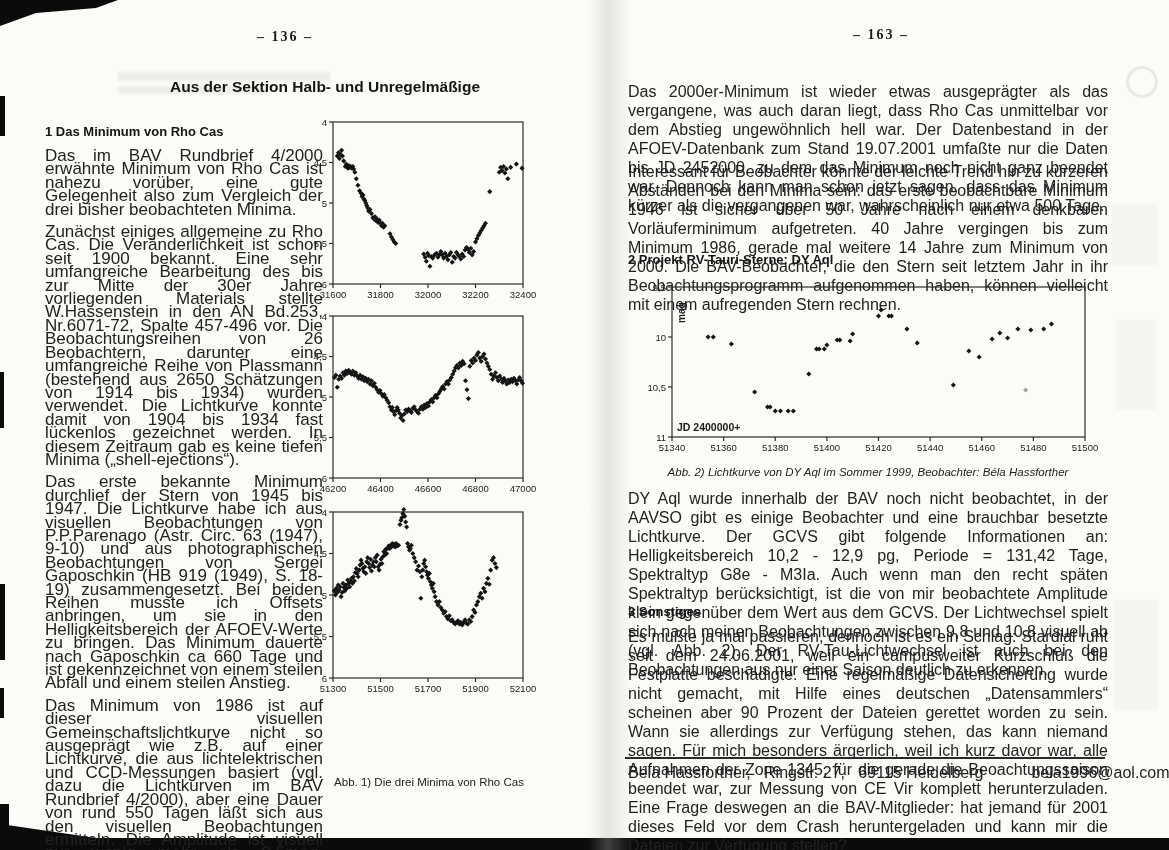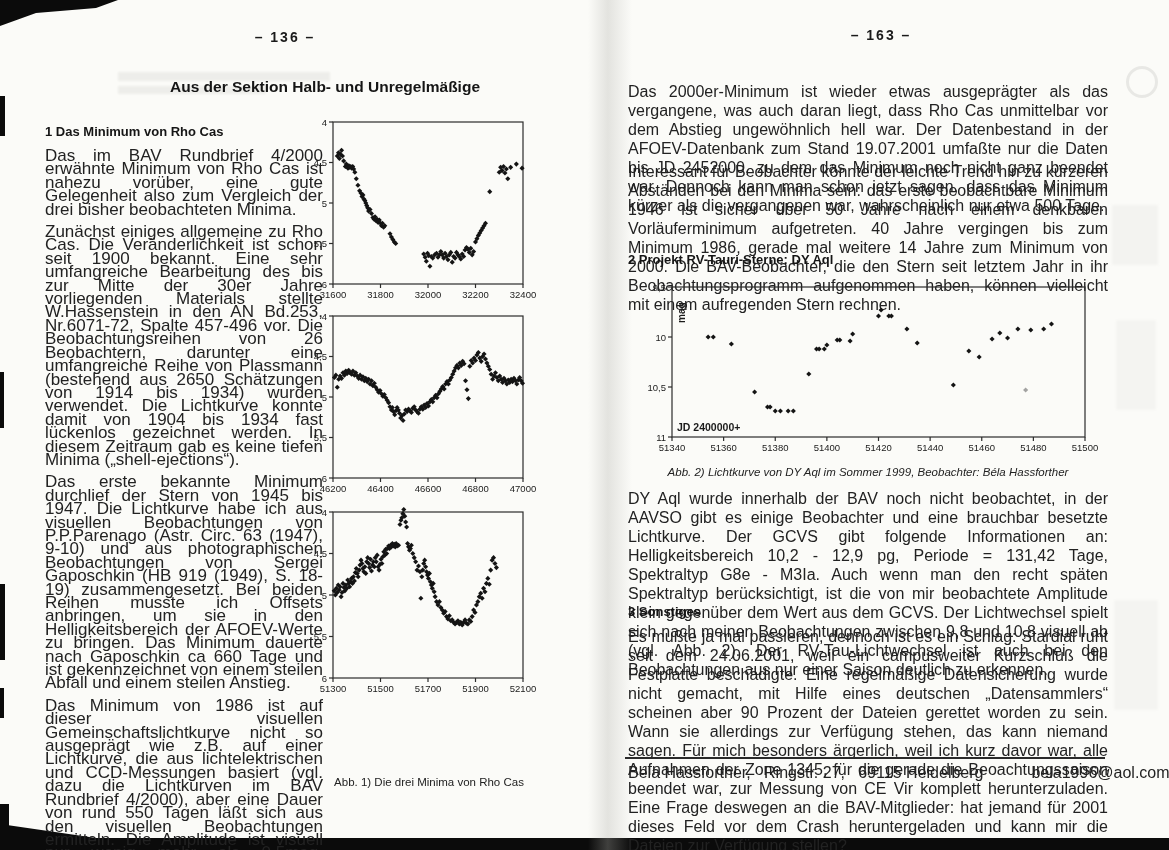--- a/index.html
+++ b/index.html
@@ -4,21 +4,21 @@
 <style>
   html,body{margin:0;padding:0;}
   body{
     width:1169px;height:850px;position:relative;overflow:hidden;
     background:#fbfbf8;color:#1f1f1f;
     font-family:"Liberation Sans",sans-serif;
   }
   .abs{position:absolute;}
   
   .pagenum{
-    font-family:Liberation Sans, sans-serif;font-weight:bold;font-size:14px;
+    font-family:Liberation Serif, serif;font-weight:bold;font-size:14px;
     letter-spacing:2px;text-align:center;color:#1a1a1a;
   }
   
   .title{font-weight:bold;font-size:15.5px;text-align:center;color:#151515;}
   .h-sec{font-weight:bold;font-size:13px;color:#151515;}
   .colL{width:278px;}
   .colL p{font-size:17px;line-height:13.4px;text-align:justify;margin:0 0 9px 0;color:#222;}
   
   .colR{width:480px;}
   .colR p, .rpara{font-size:16px;line-height:19px;text-align:justify;margin:0;color:#222;}

